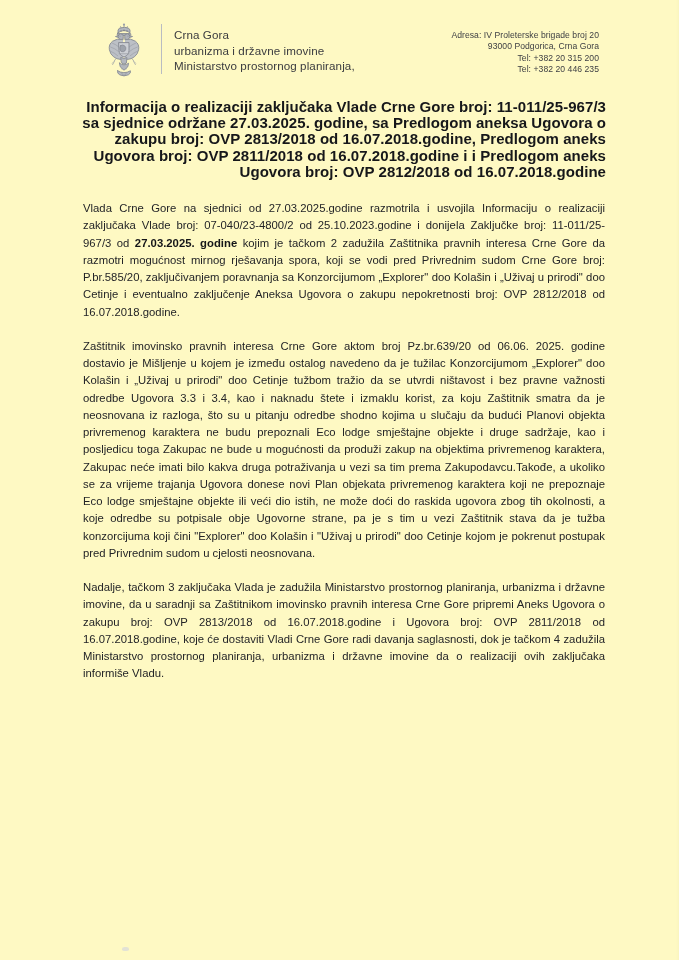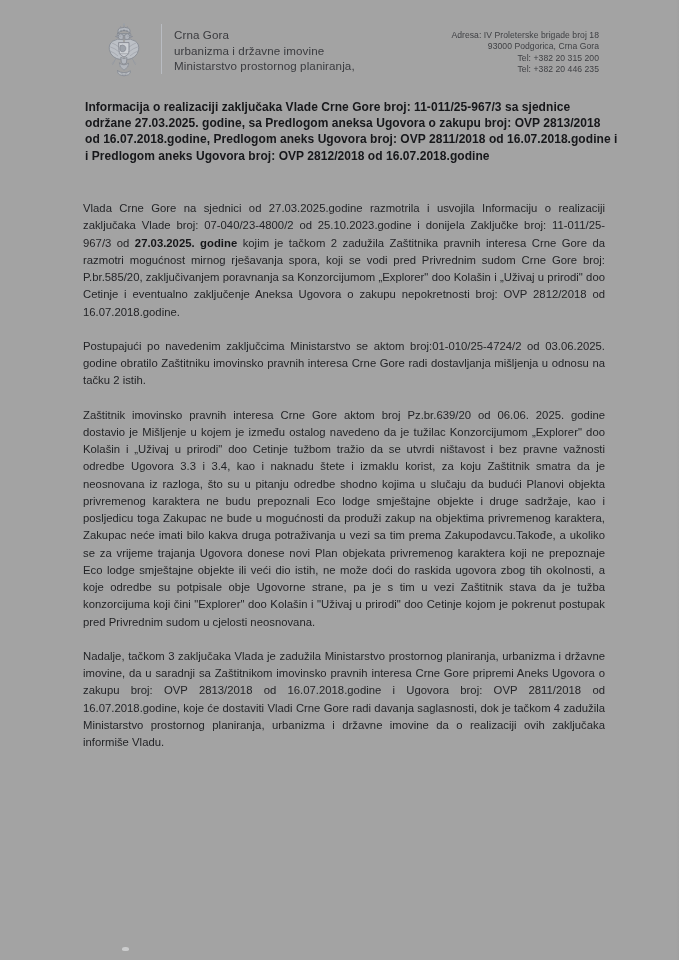--- a/index.html
+++ b/index.html
@@ -14,21 +14,21 @@
     overflow: hidden;
     font-family: "Liberation Sans", sans-serif;
     color: #2b2b2d;
     -webkit-font-smoothing: antialiased;
   }
 
   .page {
     position: relative;
     width: 679px;
     height: 960px;
-    background: #a3a3a3;
+    background: #fef9c3;
     box-sizing: border-box;
   }
 
   
   .letterhead {
     position: absolute;
     left: 0;
     top: 22px;
     width: 679px;
     height: 68px;
@@ -75,25 +75,25 @@
     font-size: 8.6px;
     line-height: 11.4px;
     color: #3f4044;
     letter-spacing: 0.05px;
   }
   .addr-block .addr-line { white-space: nowrap; }
 
   
   .doc-title {
     position: absolute;
-    left: 85px;
+    left: 73px;
     top: 99px;
     width: 533px;
-    text-align: left;
-    font-size: 12px;
+    text-align: right;
+    font-size: 15px;
     line-height: 16.2px;
     font-weight: bold;
     color: #16171a;
     letter-spacing: 0.05px;
   }
 
   
   .body-col {
     position: absolute;
     left: 83px;
@@ -188,34 +188,33 @@
 
     <div class="lh-divider"></div>
 
     <div class="org-block">
       <div class="org-line">Crna Gora</div>
       <div class="org-line">urbanizma i državne imovine</div>
       <div class="org-line">Ministarstvo prostornog planiranja,</div>
     </div>
 
     <div class="addr-block">
-      <div class="addr-line">Adresa: IV Proleterske brigade broj 18</div>
+      <div class="addr-line">Adresa: IV Proleterske brigade broj 20</div>
       <div class="addr-line">93000 Podgorica, Crna Gora</div>
       <div class="addr-line">Tel: +382 20 315 200</div>
       <div class="addr-line">Tel: +382 20 446 235</div>
     </div>
   </div>
 
   <div class="doc-title">Informacija o realizaciji zaključaka Vlade Crne Gore broj: 11-011/25-967/3  sa sjednice održane 27.03.2025. godine, sa Predlogom aneksa Ugovora o zakupu broj: OVP 2813/2018 od 16.07.2018.godine, Predlogom aneks Ugovora broj: OVP 2811/2018 od 16.07.2018.godine i i Predlogom aneks Ugovora broj: OVP 2812/2018 od 16.07.2018.godine</div>
 
   <div class="body-col">
 
     <p class="para gap-lg"><span>Vlada Crne Gore na sjednici od 27.03.2025.godine razmotrila i usvojila Informaciju o realizaciji zaključaka Vlade broj: 07-040/23-4800/2 od 25.10.2023.godine i donijela Zaključke broj: 11-011/25-967/3 od </span><b>27.03.2025. godine</b><span> kojim je tačkom 2 zadužila Zaštitnika pravnih interesa Crne Gore da razmotri mogućnost mirnog rješavanja spora, koji se vodi pred Privrednim sudom Crne Gore broj: P.br.585/20, zaključivanjem poravnanja sa Konzorcijumom „Explorer" doo Kolašin i „Uživaj u prirodi" doo Cetinje i eventualno zaključenje Aneksa Ugovora o zakupu nepokretnosti broj: OVP 2812/2018 od 16.07.2018.godine.</span></p>
 
-    <p class="para gap-lg">Postupajući po navedenim zaključcima Ministarstvo se aktom broj:01-010/25-4724/2 od 03.06.2025. godine obratilo Zaštitniku imovinsko pravnih interesa Crne Gore radi dostavljanja mišljenja u odnosu na tačku 2 istih.</p>
 
     <p class="para gap-xl">Zaštitnik imovinsko pravnih interesa Crne Gore aktom broj Pz.br.639/20 od 06.06. 2025. godine dostavio je Mišljenje u kojem je između ostalog navedeno da je tužilac Konzorcijumom „Explorer" doo Kolašin i „Uživaj u prirodi" doo Cetinje tužbom tražio da se utvrdi ništavost i bez pravne važnosti odredbe Ugovora 3.3 i 3.4, kao i naknadu štete i izmaklu korist, za koju Zaštitnik smatra da je neosnovana iz razloga, što su u pitanju odredbe shodno kojima u slučaju da budući Planovi objekta privremenog karaktera ne budu prepoznali Eco lodge smještajne objekte i druge sadržaje, kao i posljedicu toga Zakupac ne bude u mogućnosti da produži zakup na objektima privremenog karaktera, Zakupac neće imati bilo kakva druga potraživanja u vezi sa tim prema Zakupodavcu.Takođe, a ukoliko se za vrijeme trajanja Ugovora donese novi Plan objekata privremenog karaktera koji ne prepoznaje Eco lodge smještajne objekte ili veći dio istih, ne može doći do raskida ugovora zbog tih okolnosti, a koje odredbe su potpisale obje Ugovorne strane, pa je s tim u vezi Zaštitnik stava da je tužba konzorcijuma koji čini "Explorer" doo Kolašin i "Uživaj u prirodi" doo Cetinje kojom je pokrenut postupak pred Privrednim sudom u cjelosti neosnovana.</p>
 
     <p class="para">Nadalje, tačkom 3 zaključaka Vlada je zadužila Ministarstvo prostornog planiranja, urbanizma i državne imovine, da u saradnji sa Zaštitnikom imovinsko pravnih interesa Crne Gore pripremi Aneks Ugovora o zakupu broj: OVP 2813/2018 od 16.07.2018.godine i Ugovora broj: OVP 2811/2018 od 16.07.2018.godine, koje će dostaviti Vladi Crne Gore radi davanja saglasnosti, dok je tačkom 4 zadužila Ministarstvo prostornog planiranja, urbanizma i državne imovine da o realizaciji ovih zaključaka informiše Vladu.</p>
 
   </div>
 
   <div class="scan-speck"></div>
   <div class="scan-edge"></div>
 

